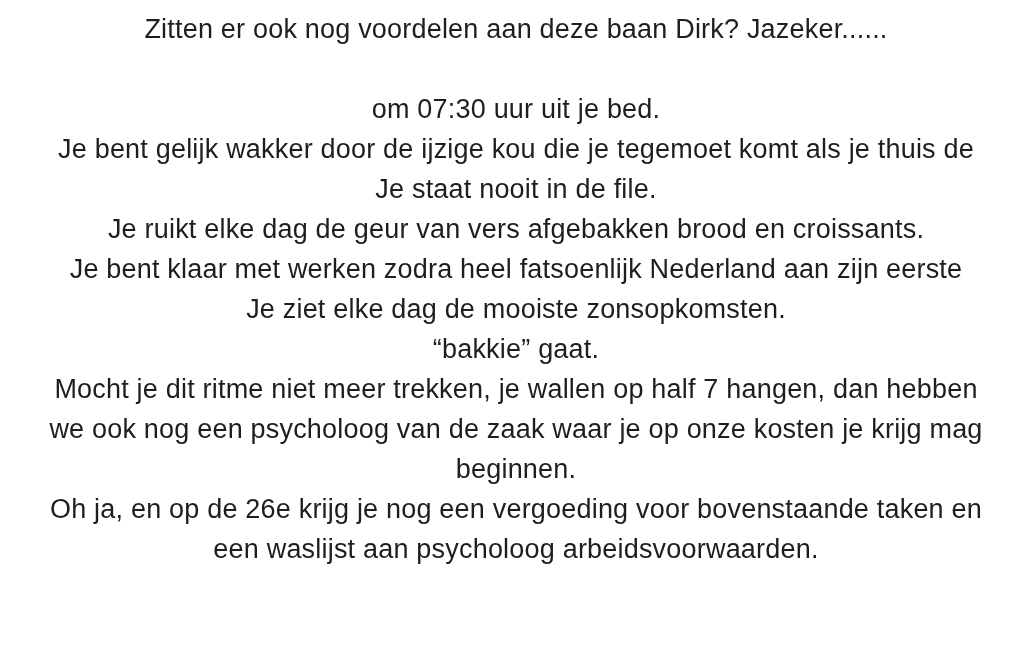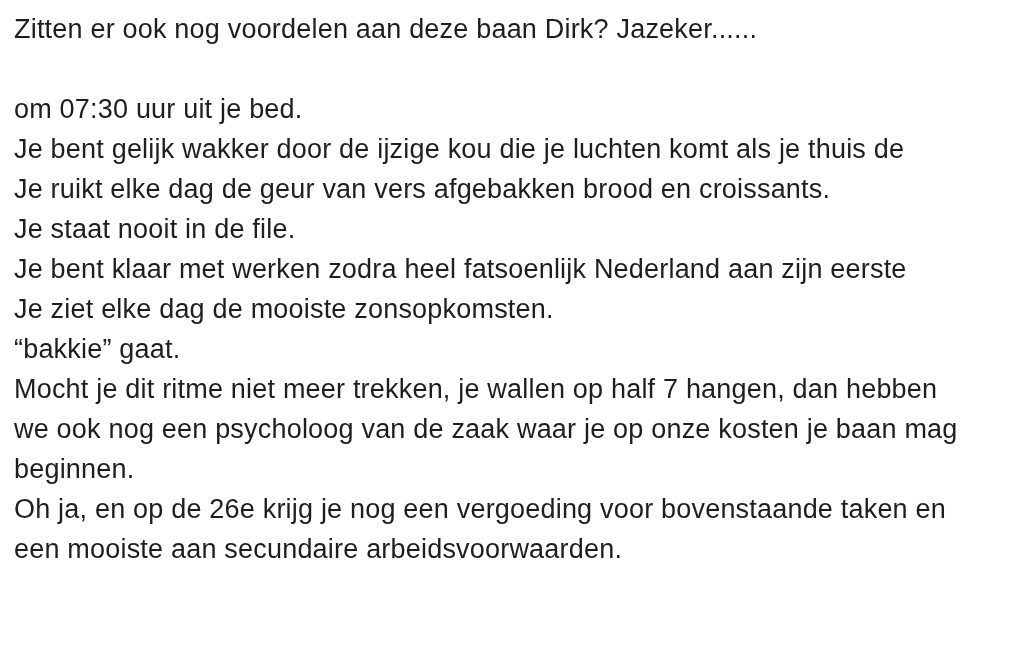--- a/index.html
+++ b/index.html
@@ -18,35 +18,36 @@
     padding: 9px 14px 0 14px;
     font-family: "Liberation Sans", sans-serif;
     font-size: 27px;
     line-height: 40px;
     color: #1c1e21;
     letter-spacing: 0.2px;
   }
   .line {
     min-height: 40px;
     white-space: pre;
+    text-align: center;
   }
 </style>
 </head>
 <body>
 
 <div class="page">
   <div class="post-text">
     <div class="line">Zitten er ook nog voordelen aan deze baan Dirk? Jazeker......</div>
     <div class="line"></div>
     <div class="line">om 07:30 uur uit je bed.</div>
-    <div class="line">Je bent gelijk wakker door de ijzige kou die je luchten komt als je thuis de</div>
+    <div class="line">Je bent gelijk wakker door de ijzige kou die je tegemoet komt als je thuis de</div>
+    <div class="line">Je staat nooit in de file.</div>
     <div class="line">Je ruikt elke dag de geur van vers afgebakken brood en croissants.</div>
-    <div class="line">Je staat nooit in de file.</div>
     <div class="line">Je bent klaar met werken zodra heel fatsoenlijk Nederland aan zijn eerste</div>
     <div class="line">Je ziet elke dag de mooiste zonsopkomsten.</div>
     <div class="line">“bakkie” gaat.</div>
     <div class="line">Mocht je dit ritme niet meer trekken, je wallen op half 7 hangen, dan hebben</div>
-    <div class="line">we ook nog een psycholoog van de zaak waar je op onze kosten je baan mag</div>
+    <div class="line">we ook nog een psycholoog van de zaak waar je op onze kosten je krijg mag</div>
     <div class="line">beginnen.</div>
     <div class="line">Oh ja, en op de 26e krijg je nog een vergoeding voor bovenstaande taken en</div>
-    <div class="line">een mooiste aan secundaire arbeidsvoorwaarden.</div>
+    <div class="line">een waslijst aan psycholoog arbeidsvoorwaarden.</div>
   </div>
 </div>
 
 </body></html>

